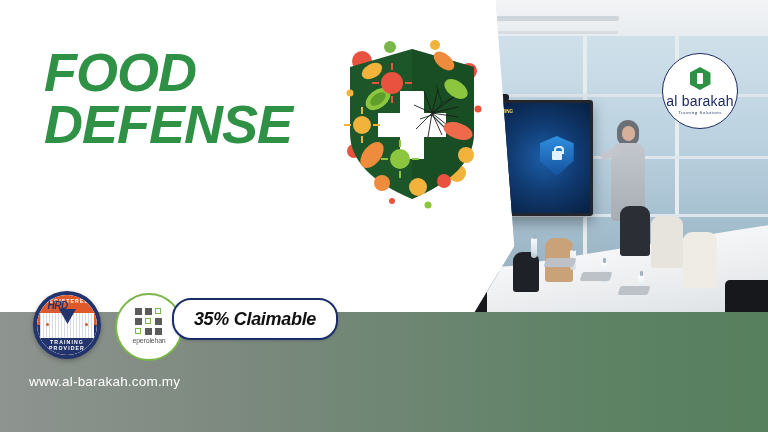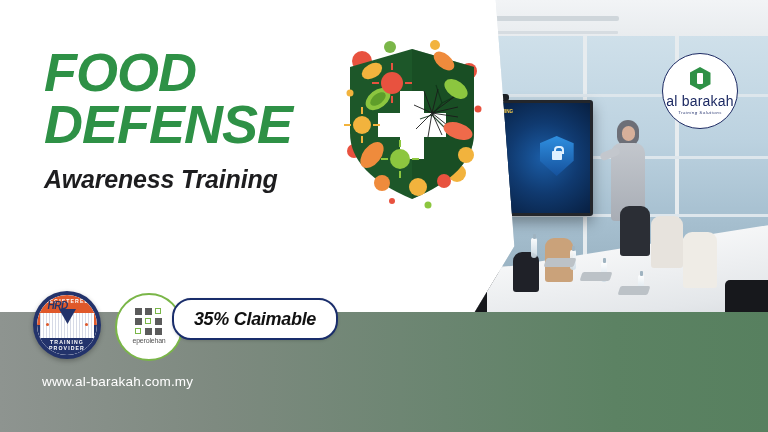--- a/index.html
+++ b/index.html
@@ -91,21 +91,21 @@
     position:absolute;left:44px;top:207px;width:310px;
     font-style:italic;font-size:13.5px;line-height:1.55;color:#2a2a2d;font-weight:500;
   }
 
   
   .band{
     position:absolute;left:0;top:312px;width:768px;height:120px;
     background:linear-gradient(90deg,#8e9490 0%,#7e8a80 28%,#6a8570 58%,#5c8263 80%,#57805f 100%);
   }
   .url{
-    position:absolute;left:42px;top:374px;font-size:13.5px;color:#ffffff;letter-spacing:.2px;
+    position:absolute;left:29px;top:374px;font-size:13.5px;color:#ffffff;letter-spacing:.2px;
   }
 
   
   .hrd{
     position:absolute;left:33px;top:291px;width:68px;height:68px;border-radius:50%;
     background:#23336b;box-shadow:0 2px 5px rgba(0,0,0,.28);
   }
   .hrd-inner{position:absolute;left:4px;top:4px;width:60px;height:60px;border-radius:50%;background:#fff;overflow:hidden;}
   .hrd-arc-top{position:absolute;left:0;top:0;width:60px;height:30px;background:#e0592b;border-radius:30px 30px 0 0;}
   .hrd-arc-bot{position:absolute;left:0;bottom:0;width:60px;height:30px;background:#23336b;border-radius:0 0 30px 30px;}
@@ -295,21 +295,20 @@
         <circle cx="96" cy="172" r="3.5" fill="#8cc63f"></circle>
         <circle cx="60" cy="168" r="3" fill="#e8523f"></circle>
       </g>
     </svg>
   </div>
 
   <div class="headline">
     <div>FOOD</div>
     <div>DEFENSE</div>
   </div>
-  <div class="subhead">Awareness Training</div>
 
   <div class="hrd">
     <div class="hrd-inner">
       <div class="hrd-arc-top">
         <div class="arc-label" style="top:3px">REGISTERED</div>
       </div>
       <div class="hrd-arc-bot">
         <div class="arc-label" style="bottom:4px">TRAINING PROVIDER</div>
       </div>
       <div class="hrd-core"></div>

